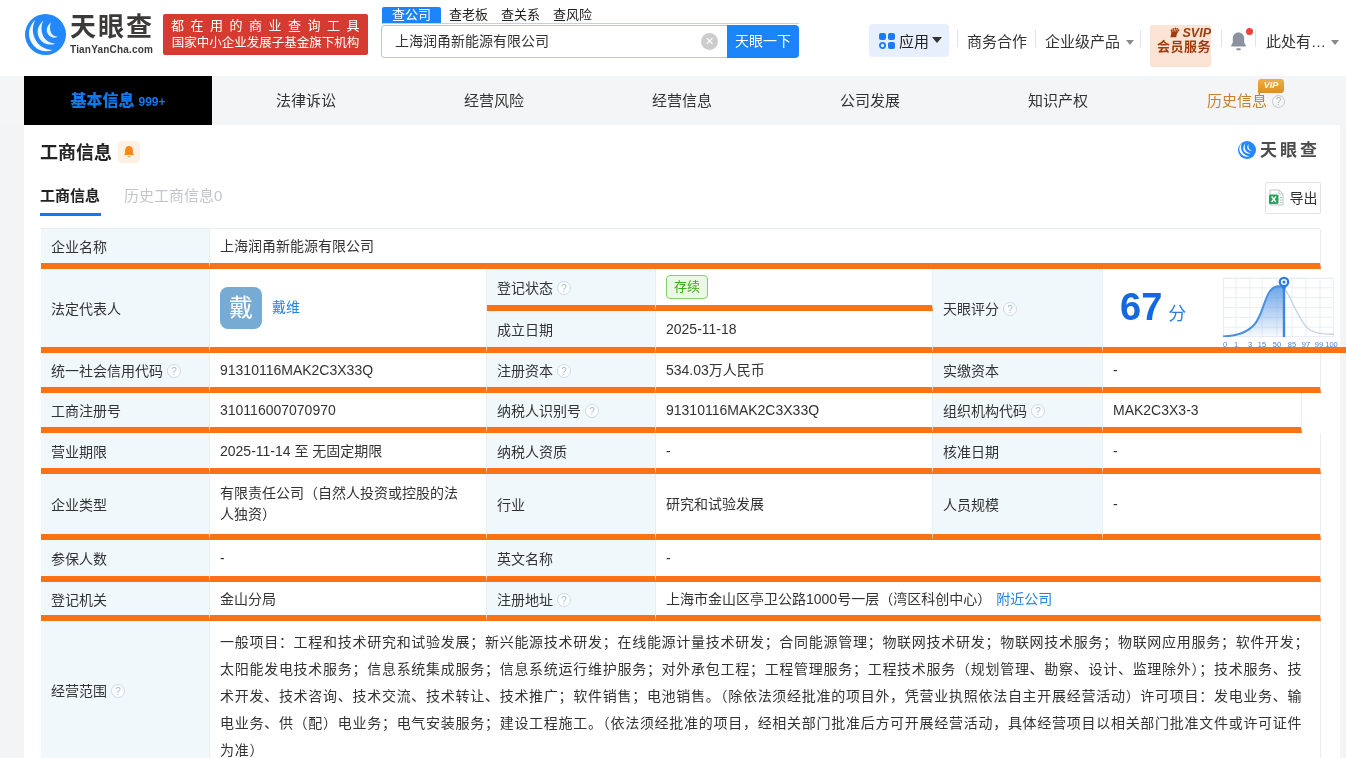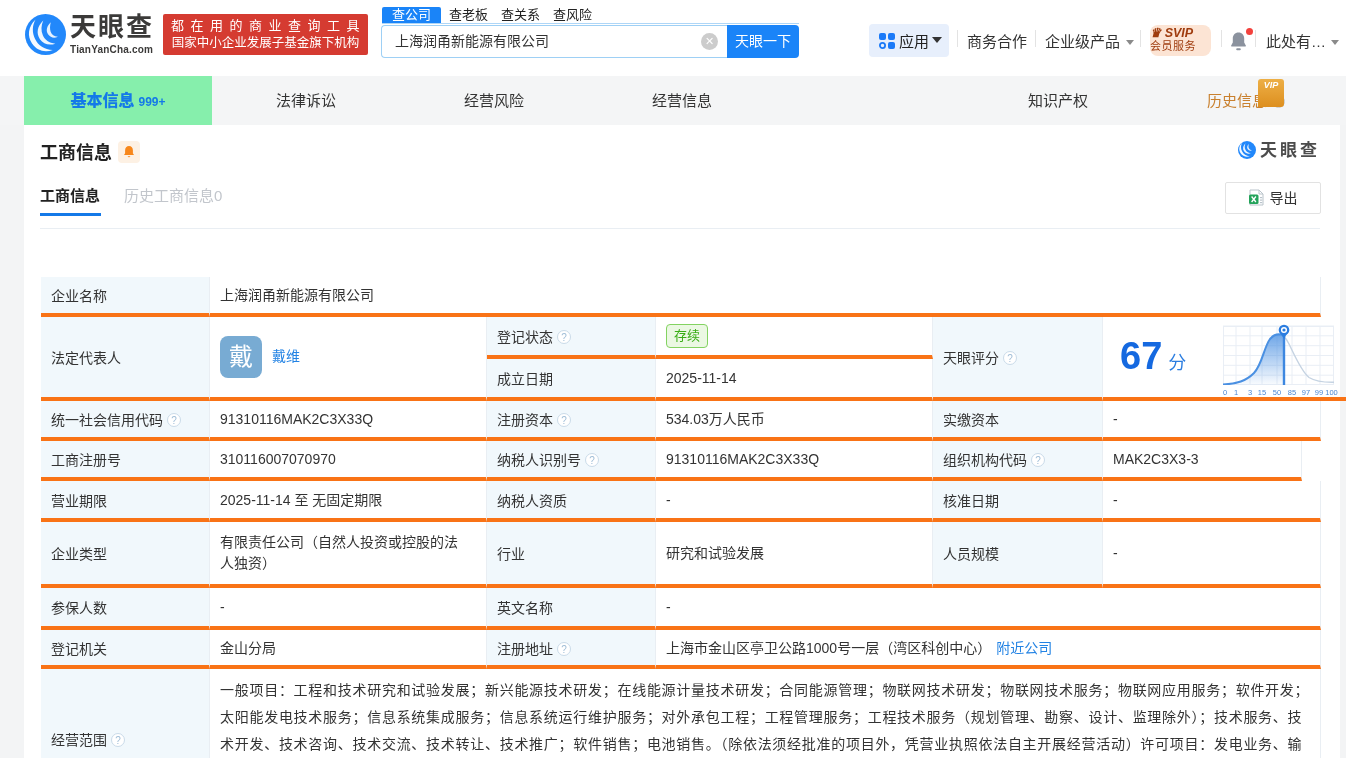--- a/index.html
+++ b/index.html
@@ -24,46 +24,46 @@
 #sclear { position:absolute; left:320px; top:8px; width:17px; height:17px; border-radius:50%; background:#ccc; color:#fff; font-size:11px; text-align:center; line-height:17px; }
 #sbtn { position:absolute; left:346px; top:0; width:72px; height:33px; background:#1a84f8; border-radius:0 4px 4px 0; color:#fff; font-size:14px; text-align:center; line-height:33px; }
 
 #appbtn { position:absolute; left:869px; top:24px; width:80px; height:33px; background:#e7effc; border-radius:4px; }
 #appbtn .txt { position:absolute; left:30px; top:6px; font-size:15px; color:#222; }
 #appbtn svg { position:absolute; left:10px; top:9px; }
 #appbtn .car { position:absolute; left:63px; top:13px; width:0; height:0; border-left:5px solid transparent; border-right:5px solid transparent; border-top:6px solid #333; }
 .hsep { position:absolute; top:30px; width:1px; height:17px; background:#e3e3e3; }
 .hitem { position:absolute; top:34px; font-size:15px; color:#333; line-height:15px; }
 .gcar { display:inline-block; width:0; height:0; border-left:4.5px solid transparent; border-right:4.5px solid transparent; border-top:5.5px solid #8a8a8a; margin-left:6px; vertical-align:2px;}
-#svip { position:absolute; left:1150px; top:25px; width:61px; height:31px; background:#fce4d4; border-radius:8px; text-align:left; color:#9f3b0d; }
+#svip { position:absolute; left:1150px; top:25px; width:61px; height:42px; background:#fce4d4; border-radius:2px; text-align:right; color:#9f3b0d; }
 #svip .s1 { font-size:12.5px; font-weight:bold; font-style:italic; line-height:13px; margin-top:2px; }
-#svip .s2 { font-size:11px; font-weight:normal; line-height:13px; letter-spacing:0.5px;}
+#svip .s2 { font-size:13px; font-weight:bold; line-height:13px; letter-spacing:0.5px;}
 #bell { position:absolute; left:1231px; top:32px; }
 #belldot { position:absolute; left:1246px; top:28px; width:7px; height:7px; background:#f3413c; border-radius:50%; }
 
 #navbar { position:absolute; left:0; top:76px; width:1346px; height:49px; background:#f4f5f6; }
 .ntab { position:absolute; top:0; width:188px; height:49px; text-align:center; font-size:15px; color:#333; line-height:49px; }
-.ntab.on { background:#86efac; color:#1479e8; font-weight:bold; }
+.ntab.on { background:#000000; color:#1479e8; font-weight:bold; }
 .ntab.on b { font-size:16px; }
 .ntab.on .cnt { font-size:12px; font-weight:bold; margin-left:4px; }
-#vipbadge { position:absolute; left:106px; top:3px; width:26px; height:28px; background:linear-gradient(180deg,#edaf46,#dd8f1f); border-radius:3px 3px 3px 0; color:#fff; font-size:9px; font-weight:bold; font-style:italic; line-height:13px; text-align:center; }
+#vipbadge { position:absolute; left:106px; top:3px; width:26px; height:14px; background:linear-gradient(180deg,#edaf46,#dd8f1f); border-radius:3px 3px 3px 0; color:#fff; font-size:9px; font-weight:bold; font-style:italic; line-height:13px; text-align:center; }
 #histq { display:inline-block; width:13px; height:13px; border:1px solid #c9c9c9; border-radius:50%; color:#b5b5b5; font-size:10px; line-height:12px; text-align:center; vertical-align:1px; margin-left:5px; font-weight:normal;}
 
 #main { position:absolute; left:24px; top:125px; width:1316px; height:633px; background:#fff; }
 #title { position:absolute; left:16px; top:13px; font-size:18px; font-weight:bold; color:#222; }
 #tbell { position:absolute; left:94px; top:16px; width:22px; height:22px; background:#fdf1e4; border-radius:4px; }
 #wmark { position:absolute; right:18px; top:15px; }
 #subtabs { position:absolute; left:16px; top:59px; font-size:15px; }
 #st1 { color:#222; font-weight:bold; }
 #st1 .ul { position:absolute; left:0; top:29px; width:61px; height:3px; background:#1479e8; }
 #st2 { color:#c2c6cc; margin-left:24px; }
-#export { position:absolute; right:19px; top:57px; width:96px; height:32px; border:1px solid #e2e2e2; border-radius:2px; text-align:center; line-height:30px; font-size:14px; color:#333; }
+#export { position:absolute; right:19px; top:57px; width:56px; height:32px; border:1px solid #e2e2e2; border-radius:2px; text-align:center; line-height:30px; font-size:14px; color:#333; }
 
 #tbl { position:absolute; left:16px; top:103px; width:1280px; border-top:1px solid #e9eef3; border-left:1px solid #e9eef3; }
-.cell { position:absolute; border-right:1px solid #e9eef3; border-bottom:4px solid #f97316; overflow:hidden;margin-top:48px; }
+.cell { position:absolute; border-right:1px solid #e9eef3; border-bottom:6px solid #f97316; overflow:hidden; }
 .lbl { background:#f1f8fc; }
 .lbl .in { position:absolute; left:10px; top:50%; transform:translateY(-50%); color:#333; }
 .val .in { position:absolute; left:10px; right:6px; top:50%; transform:translateY(-50%); color:#333; line-height:21px; }
 .q { display:inline-block; width:14px; height:14px; border:1px solid #cadbe9; border-radius:50%; color:#9fbdd6; font-size:10px; line-height:13px; text-align:center; vertical-align:1px; margin-left:4px; background:#fff;}
 a.blue { color:#2383e4; text-decoration:none; }
 </style>
 </head>
 <body>
 <div id="header">
   <svg class="abs" style="left:25px;top:14px" width="41" height="41" viewBox="0 0 41 41">
@@ -116,20 +116,21 @@
   <div id="belldot"></div>
   <div class="hsep" style="left:1255px"></div>
   <div class="hitem" style="left:1266px">此处有…<span class="gcar" style="margin-left:5px"></span></div>
 </div>
 
 <div id="navbar">
   <div class="ntab on" style="left:24px"><b>基本信息</b><span class="cnt">999+</span></div>
   <div class="ntab" style="left:212px">法律诉讼</div>
   <div class="ntab" style="left:400px">经营风险</div>
   <div class="ntab" style="left:588px">经营信息</div>
+  <div class="ntab" style="left:776px">公司发展</div>
   <div class="ntab" style="left:964px">知识产权</div>
   <div class="ntab" style="left:1152px;color:#c9802e">历史信息<span id="histq">?</span><span id="vipbadge">VIP</span><span id="viptail"></span></div>
 </div>
 
 <div id="main">
   <div id="title">工商信息</div>
   <div id="tbell"><svg style="margin:4px 0 0 4px" width="14" height="14" viewBox="0 0 14 14">
         <path d="M7 1 C 4.6 1 3.1 2.8 3.1 5.2 L 3.1 8.2 L 2 10 L 12 10 L 10.9 8.2 L 10.9 5.2 C 10.9 2.8 9.4 1 7 1 Z" fill="#f7871b"></path>
         <path d="M5.6 11.2 a1.5 1.5 0 0 0 2.8 0 Z" fill="#f7871b"></path>
       </svg></div>
@@ -174,21 +175,21 @@
       <div class="cell lbl" style="left: 446px; top: 40px; width: 169px; height: 42px;">
         <div class="in">登记状态<span class="q">?</span></div>
       </div>
       <div class="cell val" style="left: 615px; top: 40px; width: 277px; height: 42px;">
         <div class="in"><span id="badge">存续</span></div>
       </div>
       <div class="cell lbl" style="left: 446px; top: 82px; width: 169px; height: 42px;">
         <div class="in">成立日期</div>
       </div>
       <div class="cell val" style="left: 615px; top: 82px; width: 277px; height: 42px;">
-        <div class="in">2025-11-14</div>
+        <div class="in">2025-11-18</div>
       </div>
       <div class="cell lbl" style="left: 892px; top: 40px; width: 170px; height: 84px;">
         <div class="in">天眼评分<span class="q">?</span></div>
       </div>
       <div class="cell val scorecell" style="left: 1062px; top: 40px; width: 246px; height: 84px;">
         <div class="in"><span id="score">67</span><span id="fen">分</span></div>
         <div id="chartwrap"><svg width="118" height="76" viewBox="0 0 118 76">
             <defs>
               <linearGradient id="gfill" x1="0" y1="0" x2="0" y2="1">
                 <stop offset="0" stop-color="#4a90e2" stop-opacity="0.8"></stop>

